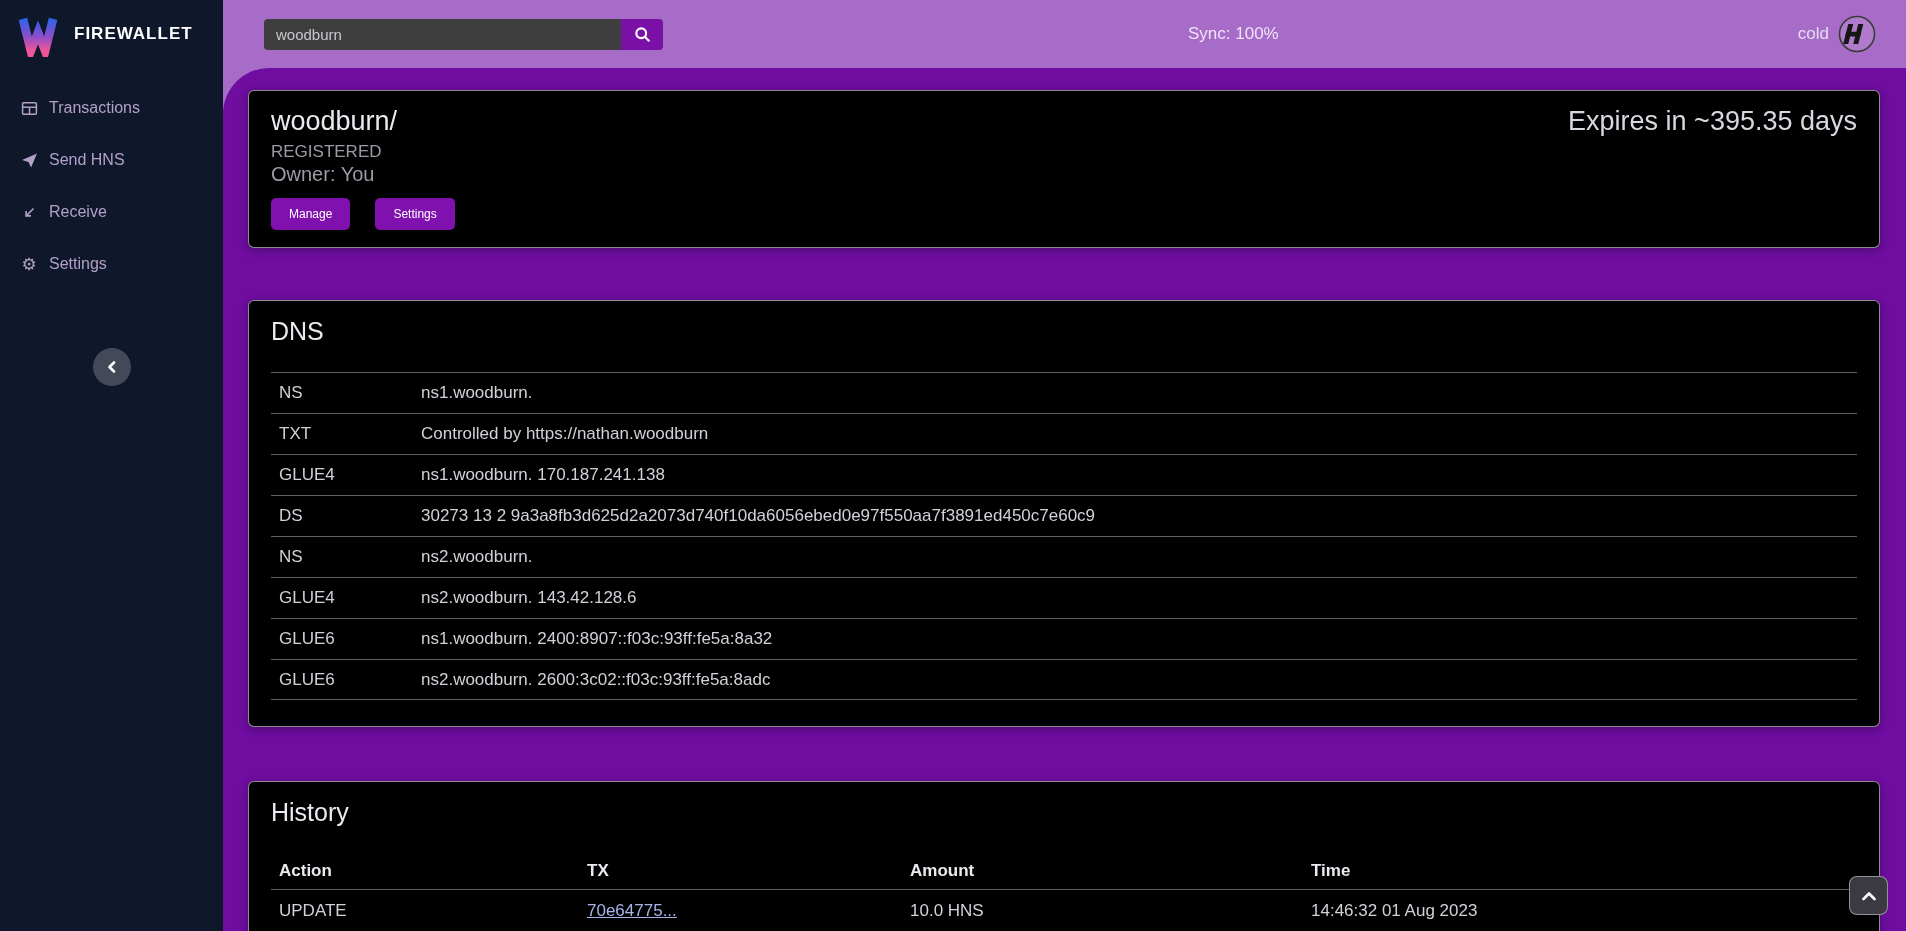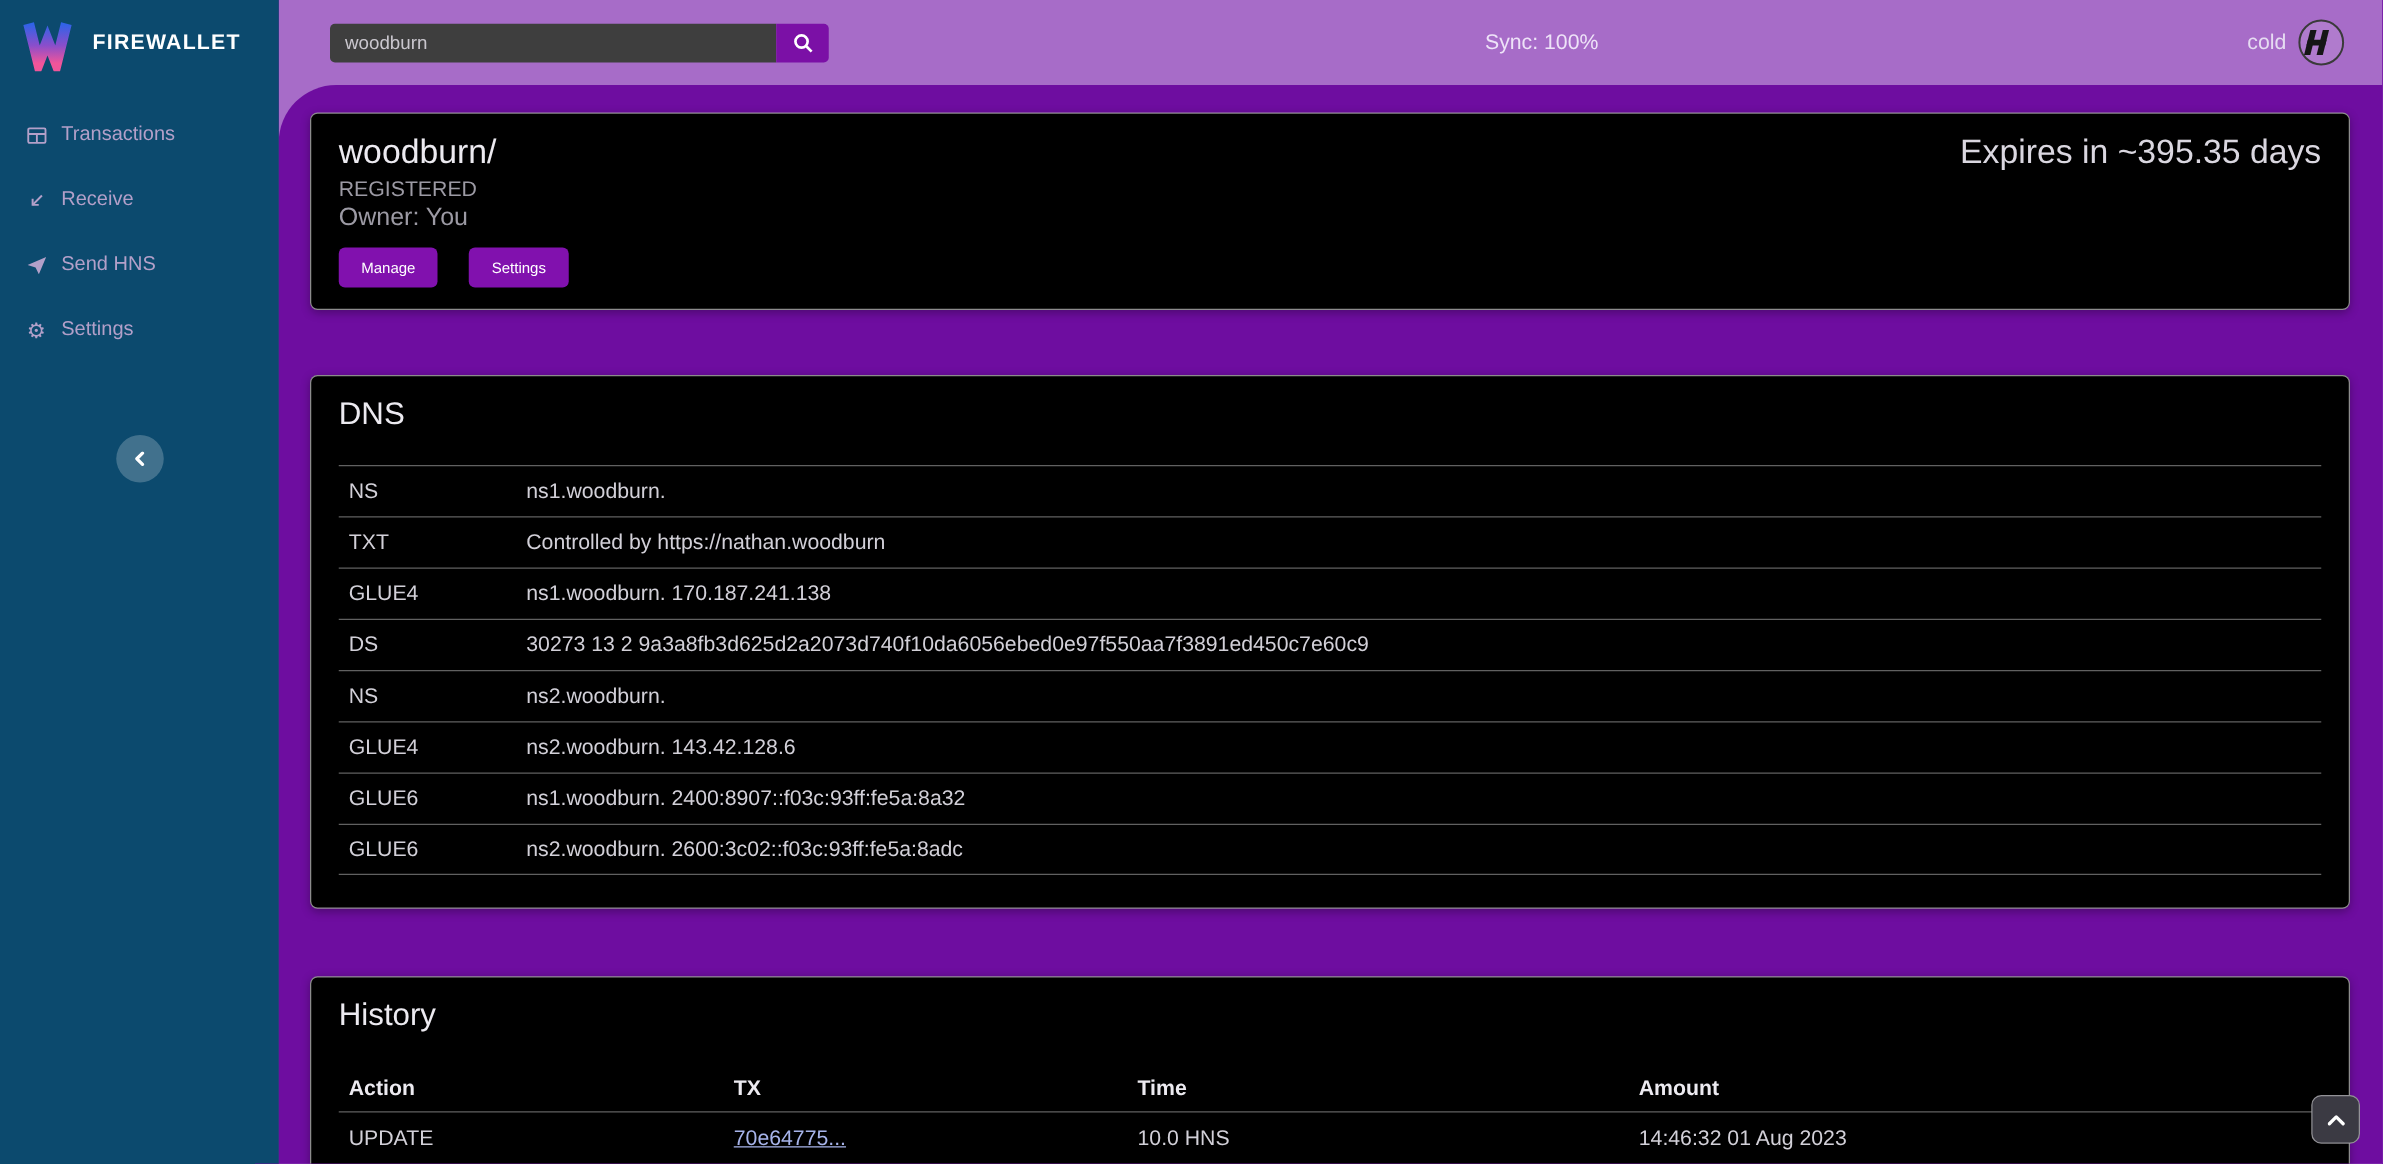--- a/index.html
+++ b/index.html
@@ -6,21 +6,21 @@
   html, body { width: 1906px; height: 931px; overflow: hidden; }
   body {
     font-family: "Liberation Sans", sans-serif;
     background: #6e0da0;
     position: relative;
   }
 
   
   .sidebar {
     position: absolute; left: 0; top: 0; width: 223px; height: 931px;
-    background: #0c4a6e; z-index: 20;
+    background: #0f172a; z-index: 20;
   }
   .brand { display: flex; align-items: center; gap: 13px; padding: 11px 15px; height: 68px; }
   .brand-logo { width: 46px; height: 46px; flex: 0 0 auto; }
   .brand-name { color: #ffffff; font-weight: 700; font-size: 17px; letter-spacing: 1px; }
   .nav { margin-top: 14px; }
   .nav-item {
     height: 52px; display: flex; align-items: center; gap: 11px;
     padding: 0 20px; color: #b3a0c9; font-size: 16px; cursor: pointer;
   }
   .nav-item .icn { width: 18px; height: 18px; display: inline-flex; align-items: center; justify-content: center; }
@@ -124,34 +124,34 @@
         <svg viewBox="0 0 16 16" fill="none" stroke="currentColor" stroke-width="1.4">
           <rect x="1.5" y="2.5" width="13" height="11" rx="1"></rect>
           <line x1="1.5" y1="6.8" x2="14.5" y2="6.8"></line>
           <line x1="8" y1="6.8" x2="8" y2="13.5"></line>
         </svg>
       </span>
       <span>Transactions</span>
     </div>
     <div class="nav-item">
       <span class="icn">
+        <svg viewBox="0 0 16 16" fill="currentColor">
+          <polygon points="1,7.5 15,1.5 9.5,14.5 7,9.5"></polygon>
+        </svg>
+      </span>
+      <span>Send HNS</span>
+    </div>
+    <div class="nav-item">
+      <span class="icn">
         <svg viewBox="0 0 16 16" fill="none" stroke="currentColor" stroke-width="1.5">
           <line x1="11.8" y1="4.2" x2="4.8" y2="11.2"></line>
           <polyline points="4.8,6.6 4.8,11.2 9.4,11.2"></polyline>
         </svg>
       </span>
       <span>Receive</span>
-    </div>
-    <div class="nav-item">
-      <span class="icn">
-        <svg viewBox="0 0 16 16" fill="currentColor">
-          <polygon points="1,7.5 15,1.5 9.5,14.5 7,9.5"></polygon>
-        </svg>
-      </span>
-      <span>Send HNS</span>
     </div>
     <div class="nav-item">
       <span class="icn gear-glyph">⚙</span>
       <span>Settings</span>
     </div>
   </nav>
 
   <button class="collapse-btn">
     <svg viewBox="0 0 12 12" fill="none" stroke="#ffffff" stroke-width="2.6" stroke-linecap="round" stroke-linejoin="round">
       <polyline points="8,1.5 3.5,6 8,10.5"></polyline>
@@ -242,22 +242,22 @@
     <span class="dns-value">ns2.woodburn. 2600:3c02::f03c:93ff:fe5a:8adc</span>
   </div>
 </div>
     </section>
 
     <section class="card history-card">
       <h2 class="section-title">History</h2>
       <div class="hist-grid hist-header">
         <span>Action</span>
         <span>TX</span>
+        <span>Amount</span>
         <span>Time</span>
-        <span>Amount</span>
       </div>
       <div>
   <div class="hist-grid hist-row">
     <span class="h-action">UPDATE</span>
     <span><a class="tx-link h-tx">70e64775...</a></span>
     <span class="h-amount">10.0 HNS</span>
     <span class="h-time">14:46:32 01 Aug 2023</span>
   </div>
 
 </div>

